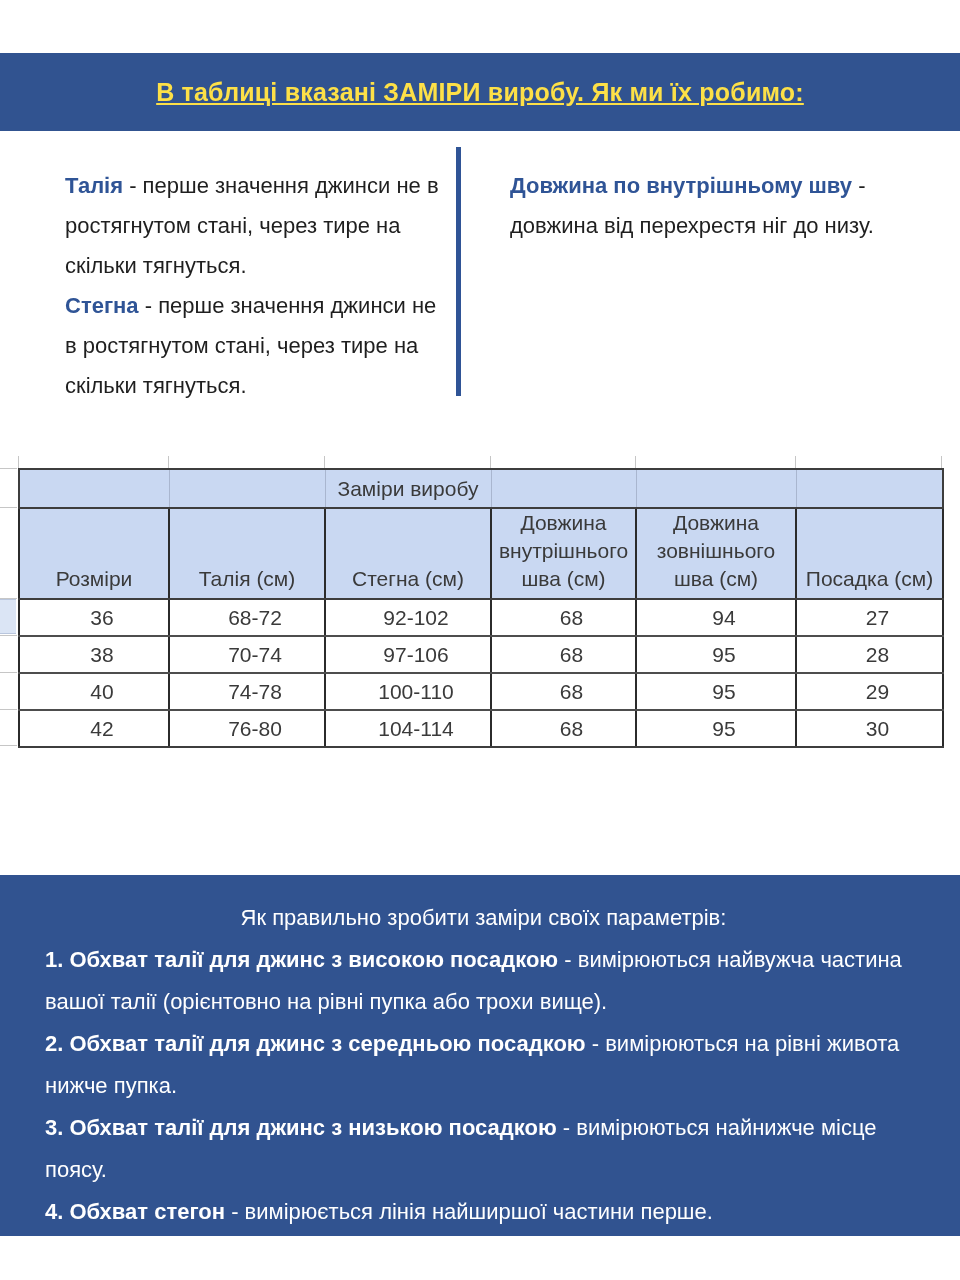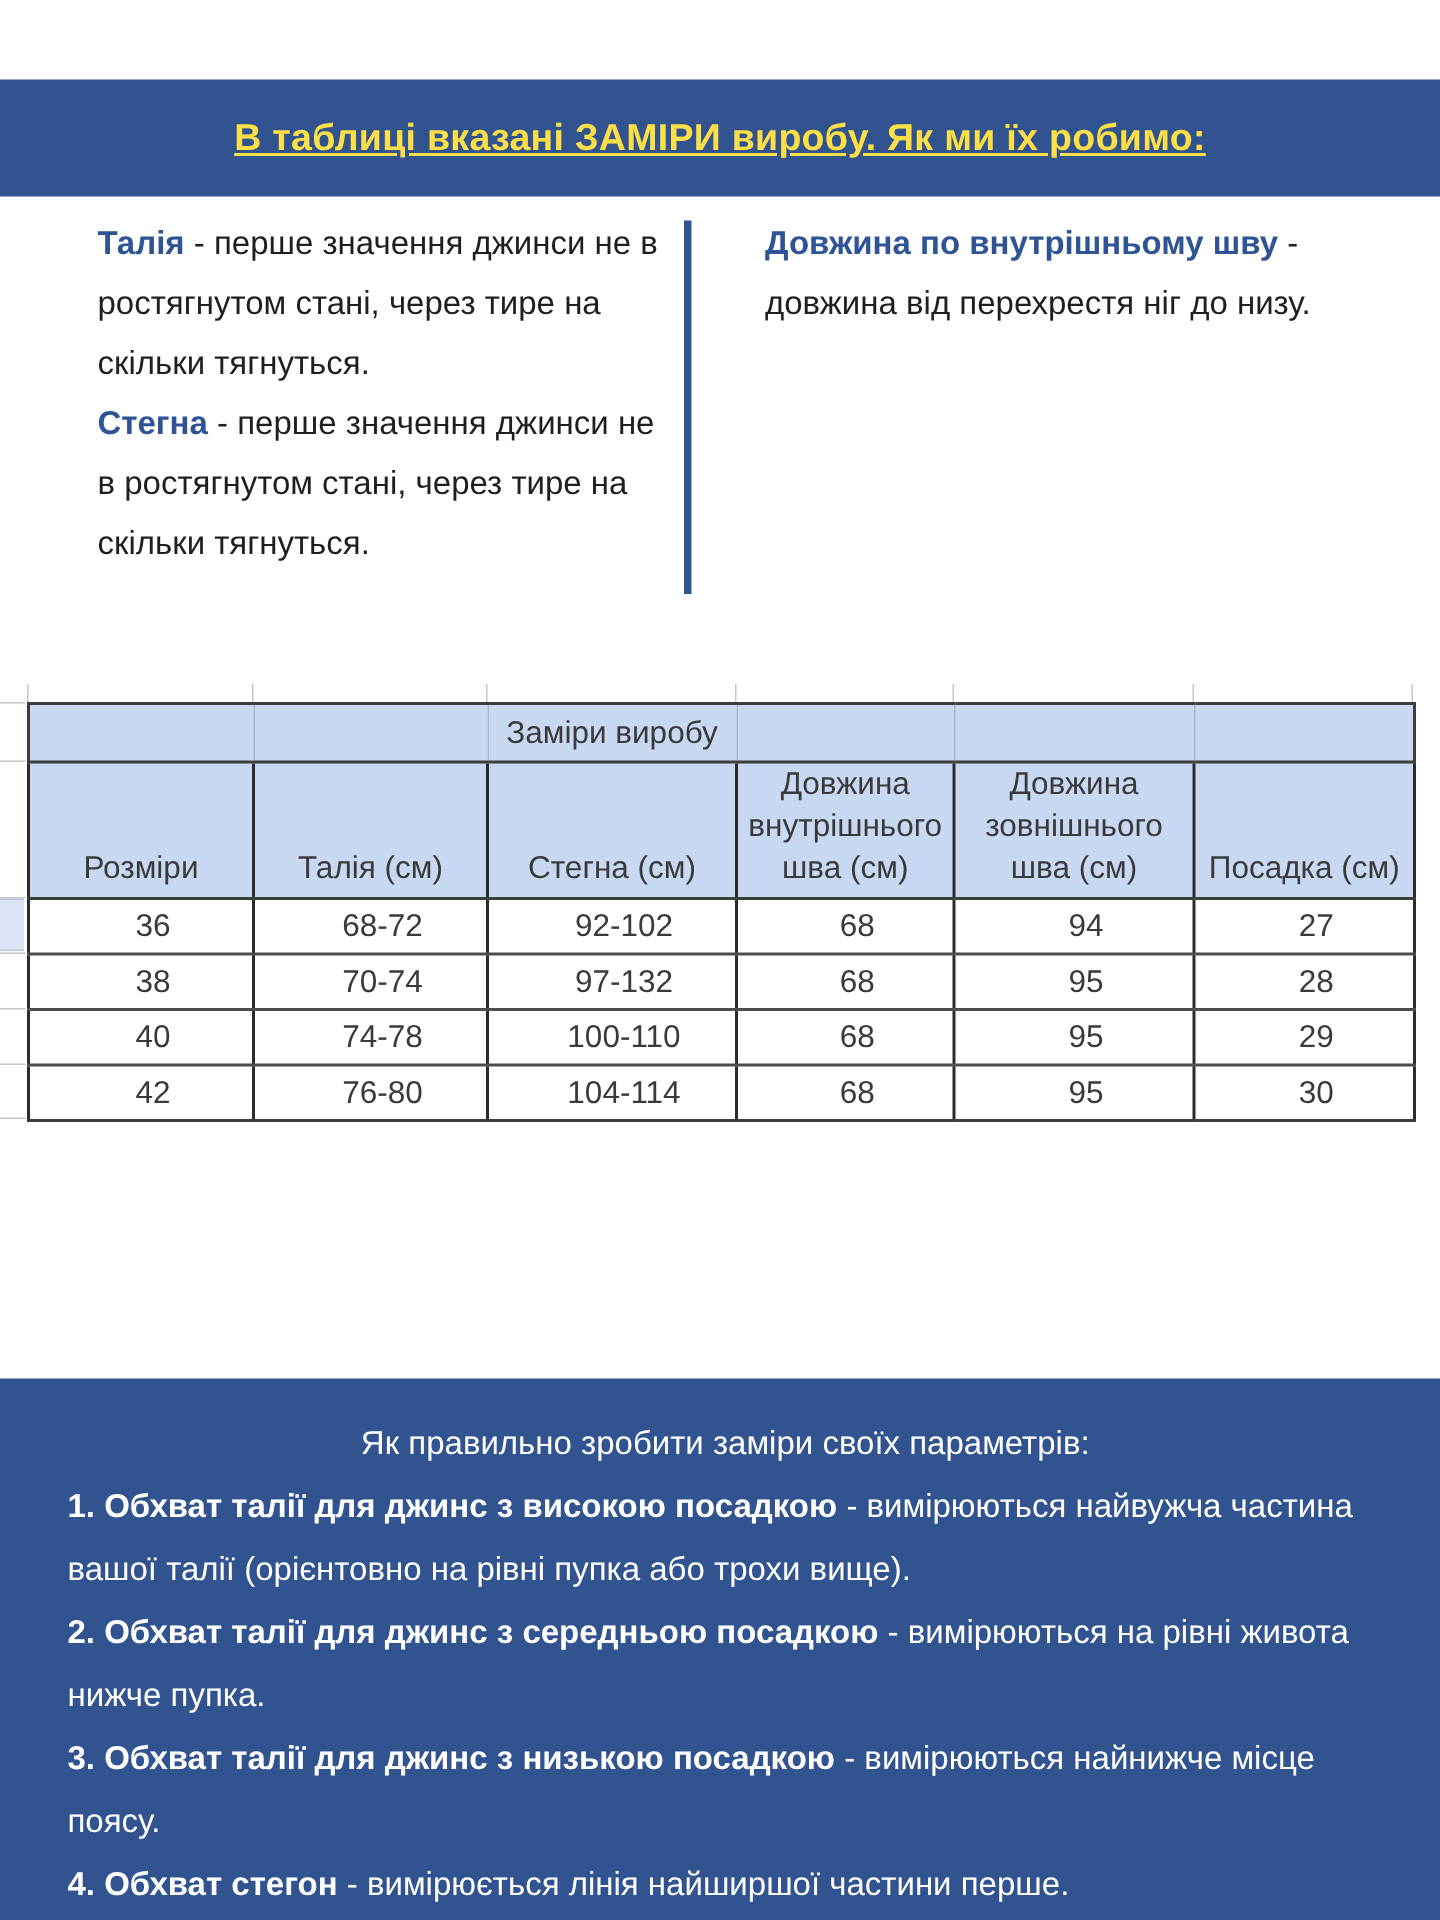--- a/index.html
+++ b/index.html
@@ -22,21 +22,21 @@
   
   .banner{
     position:absolute;left:0;top:53px;width:960px;height:78px;
     background:var(--banner);
     display:flex;align-items:center;justify-content:center;
   }
   .banner h1{
     color:#fde047;font-size:25px;font-weight:bold;letter-spacing:.2px;text-decoration:underline;
   }
   
-  .def-col{position:absolute;top:142px;font-size:22px;line-height:40px;}
+  .def-col{position:absolute;top:166px;font-size:22px;line-height:40px;}
   .def-left{left:65px;width:376px;}
   .def-right{left:510px;width:412px;}
   .def-col p{margin:0;}
   .term{color:var(--accent);font-weight:bold;}
   .v-divider{
     position:absolute;left:456px;top:147px;width:5px;height:249px;
     background:var(--accent);
   }
   
   .size-table{
@@ -69,21 +69,21 @@
   .size-table tr.data-row:last-child td{border-bottom:2px solid #3d3d3d;}
   
   .stub-v{position:absolute;width:1px;height:12px;top:456px;background:#c6c6c6;}
   .stub-h{position:absolute;height:1px;width:17px;left:0;background:#c6c6c6;}
   .row-highlight{
     position:absolute;left:0;top:599px;width:16px;height:35px;
     background:var(--highlight);border-top:1px solid #b9c6dd;border-bottom:1px solid #b9c6dd;
   }
   
   .instructions{
-    position:absolute;left:0;top:919px;width:960px;height:361px;
+    position:absolute;left:0;top:875px;width:960px;height:361px;
     background:var(--banner);color:#ffffff;
     font-size:22px;line-height:42px;
     padding:22px 38px 0 45px;
   }
   .instructions .instr-title{text-align:center;font-weight:normal;font-size:22px;}
   .instructions p{margin:0;}
   .instructions .item-label{font-weight:bold;}
 </style>
 </head>
 <body>
@@ -150,21 +150,21 @@
     <td>36</td>
     <td>68-72</td>
     <td>92-102</td>
     <td>68</td>
     <td>94</td>
     <td>27</td>
   </tr>
   <tr class="data-row">
     <td>38</td>
     <td>70-74</td>
-    <td>97-132</td>
+    <td>97-106</td>
     <td>68</td>
     <td>95</td>
     <td>28</td>
   </tr>
   <tr class="data-row">
     <td>40</td>
     <td>74-78</td>
     <td>100-110</td>
     <td>68</td>
     <td>95</td>

